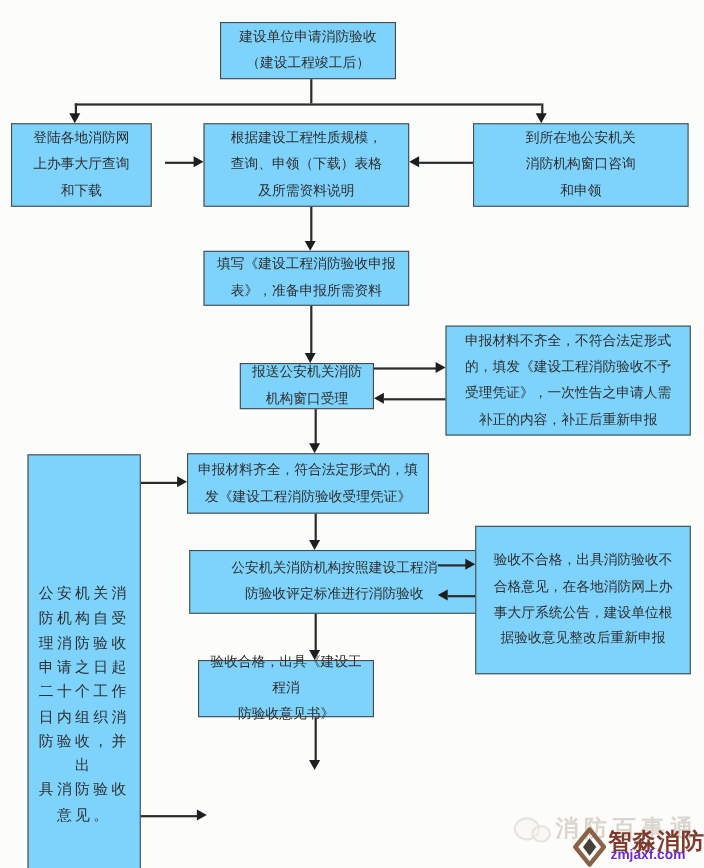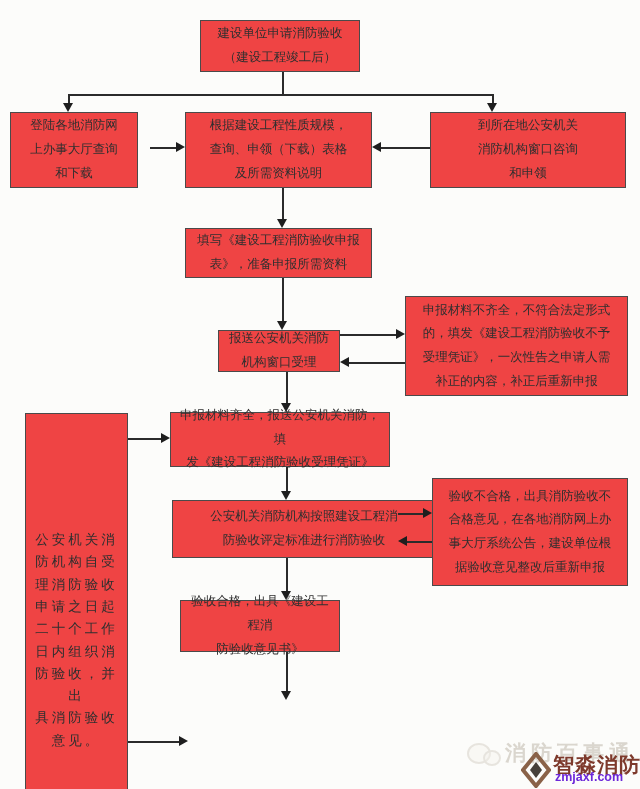--- a/index.html
+++ b/index.html
@@ -10,21 +10,21 @@
   #canvas{
     position:relative;
     width:640px;height:789px;
     background:#fcfcfa;
     overflow:hidden;
   }
   .node{
     position:absolute;
     box-sizing:border-box;
     border:1.5px solid #4a4a4a;
-    background:#ef4444;
+    background:#7dd3fc;
     display:flex;
     align-items:center;
     justify-content:center;
     text-align:center;
     color:#2f2f2f;
     font-size:12.5px;
     line-height:1.9;
     padding:2px 8px;
   }
   .node span{white-space:pre-line;display:block;}
@@ -133,21 +133,21 @@
 
   <div class="hline" style="left:340px;top:334px;width:57px;"></div>
   <div class="arr arr-right" style="left:396px;top:329px;"></div>
   <div class="hline" style="left:349px;top:362px;width:56px;"></div>
   <div class="arr arr-left" style="left:340px;top:357px;"></div>
 
   <div class="vline" style="left:286px;top:372px;height:32px;"></div>
   <div class="arr arr-down" style="left:281px;top:403px;"></div>
 
   <div class="node" style="left:170px;top:412px;width:220px;height:55px;">
-    <span>申报材料齐全，报送公安机关消防，填
+    <span>申报材料齐全，符合法定形式的，填
 发《建设工程消防验收受理凭证》</span>
   </div>
 
   <div class="node" id="duty-box" style="left:25px;top:413px;width:103px;height:455px;">
     <span>公安机关消
 防机构自受
 理消防验收
 申请之日起
 二十个工作
 日内组织消
@@ -160,21 +160,21 @@
   <div class="arr arr-right" style="left:161px;top:433px;"></div>
 
   <div class="vline" style="left:286px;top:467px;height:25px;"></div>
   <div class="arr arr-down" style="left:281px;top:491px;"></div>
 
   <div class="node" style="left:172px;top:500px;width:264px;height:58px;">
     <span>公安机关消防机构按照建设工程消
 防验收评定标准进行消防验收</span>
   </div>
 
-  <div class="node" style="left:432px;top:478px;width:196px;height:108px;">
+  <div class="node" style="left:432px;top:478px;width:196px;height:135px;">
     <span>验收不合格，出具消防验收不
 合格意见，在各地消防网上办
 事大厅系统公告，建设单位根
 据验收意见整改后重新申报</span>
   </div>
 
   <div class="hline" style="left:398px;top:513px;width:26px;"></div>
   <div class="arr arr-right" style="left:423px;top:508px;"></div>
   <div class="hline" style="left:407px;top:541px;width:25px;"></div>
   <div class="arr arr-left" style="left:398px;top:536px;"></div>

